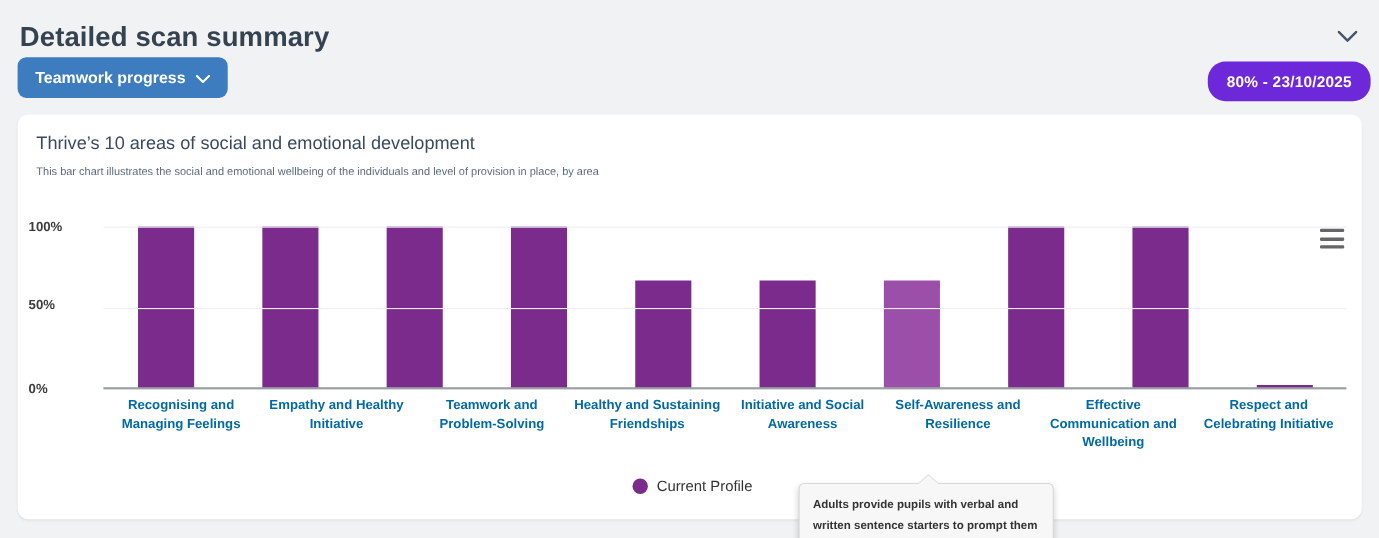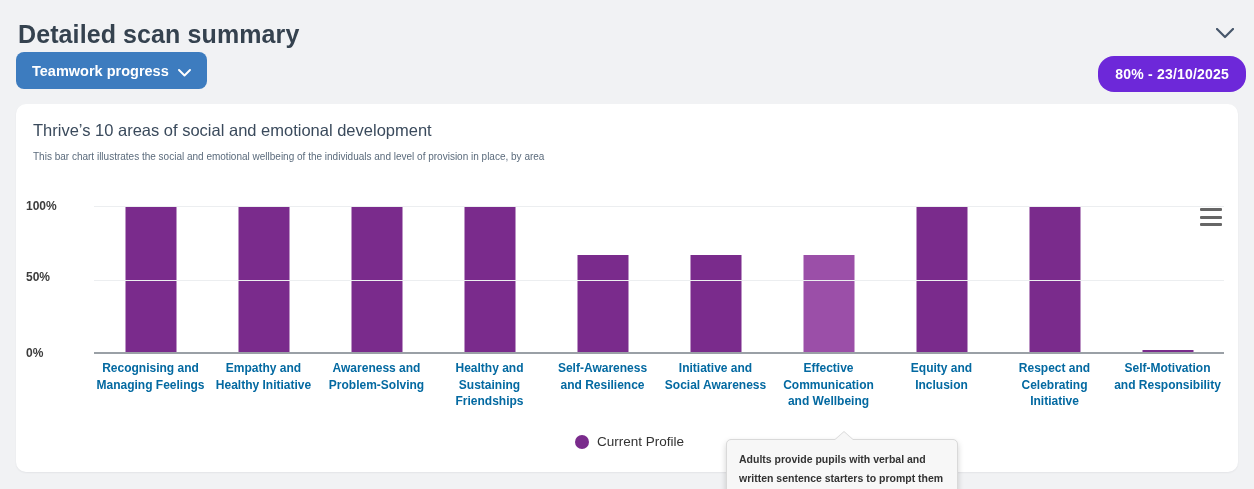--- a/index.html
+++ b/index.html
@@ -325,28 +325,26 @@
 
       <div id="yticks">
           <div class="ytick" style="top: 171px;">0%</div>
           <div class="ytick" style="top: 95px;">50%</div>
           <div class="ytick" style="top: 24px;">100%</div>
         </div>
 
       <div class="xlabels" id="xlabels">
           <div class="xlabel">Recognising and Managing Feelings</div>
           <div class="xlabel">Empathy and Healthy Initiative</div>
-          <div class="xlabel">Awareness and Problem-Solving</div>
+          <div class="xlabel">Teamwork and Problem-Solving</div>
           <div class="xlabel">Healthy and Sustaining Friendships</div>
+          <div class="xlabel">Initiative and Social Awareness</div>
           <div class="xlabel">Self-Awareness and Resilience</div>
-          <div class="xlabel">Initiative and Social Awareness</div>
           <div class="xlabel">Effective Communication and Wellbeing</div>
-          <div class="xlabel">Equity and Inclusion</div>
           <div class="xlabel">Respect and Celebrating Initiative</div>
-          <div class="xlabel">Self-Motivation and Responsibility</div>
         </div>
 
       <div class="legend">
         <span class="legend-dot"></span>
         <span class="legend-label">Current Profile</span>
       </div>
 
       <div class="tooltip">
         <div class="tip-arrow"></div>
         <div class="tip-text">Adults provide pupils with verbal and written sentence starters to prompt them to communicate their needs.</div>

